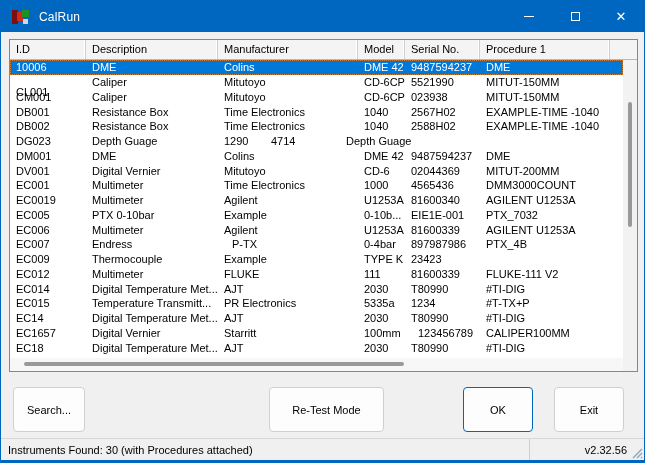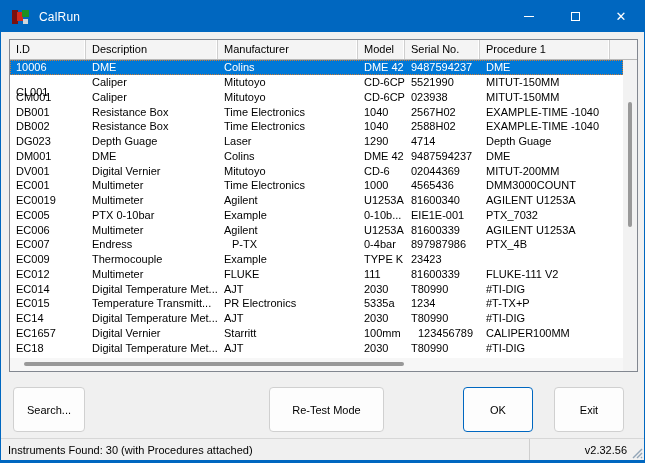--- a/index.html
+++ b/index.html
@@ -163,21 +163,20 @@
           <div class="lv-cell" style="width: 76px;">DB002</div>
           <div class="lv-cell" style="width: 132px;">Resistance Box</div>
           <div class="lv-cell" style="width: 140px;">Time Electronics</div>
           <div class="lv-cell" style="width: 47px;">1040</div>
           <div class="lv-cell" style="width: 75px;">2588H02</div>
           <div class="lv-cell" style="width: 130px;">EXAMPLE-TIME -1040</div>
         </div>
         <div class="lv-row">
           <div class="lv-cell" style="width: 76px;">DG023</div>
           <div class="lv-cell" style="width: 132px;">Depth Guage</div>
-          <div class="lv-cell" style="width: 140px;">Laser</div>
           <div class="lv-cell" style="width: 47px;">1290</div>
           <div class="lv-cell" style="width: 75px;">4714</div>
           <div class="lv-cell" style="width: 130px;">Depth Guage</div>
         </div>
         <div class="lv-row">
           <div class="lv-cell" style="width: 76px;">DM001</div>
           <div class="lv-cell" style="width: 132px;">DME</div>
           <div class="lv-cell" style="width: 140px;">Colins</div>
           <div class="lv-cell" style="width: 47px;">DME 42</div>
           <div class="lv-cell" style="width: 75px;">9487594237</div>

